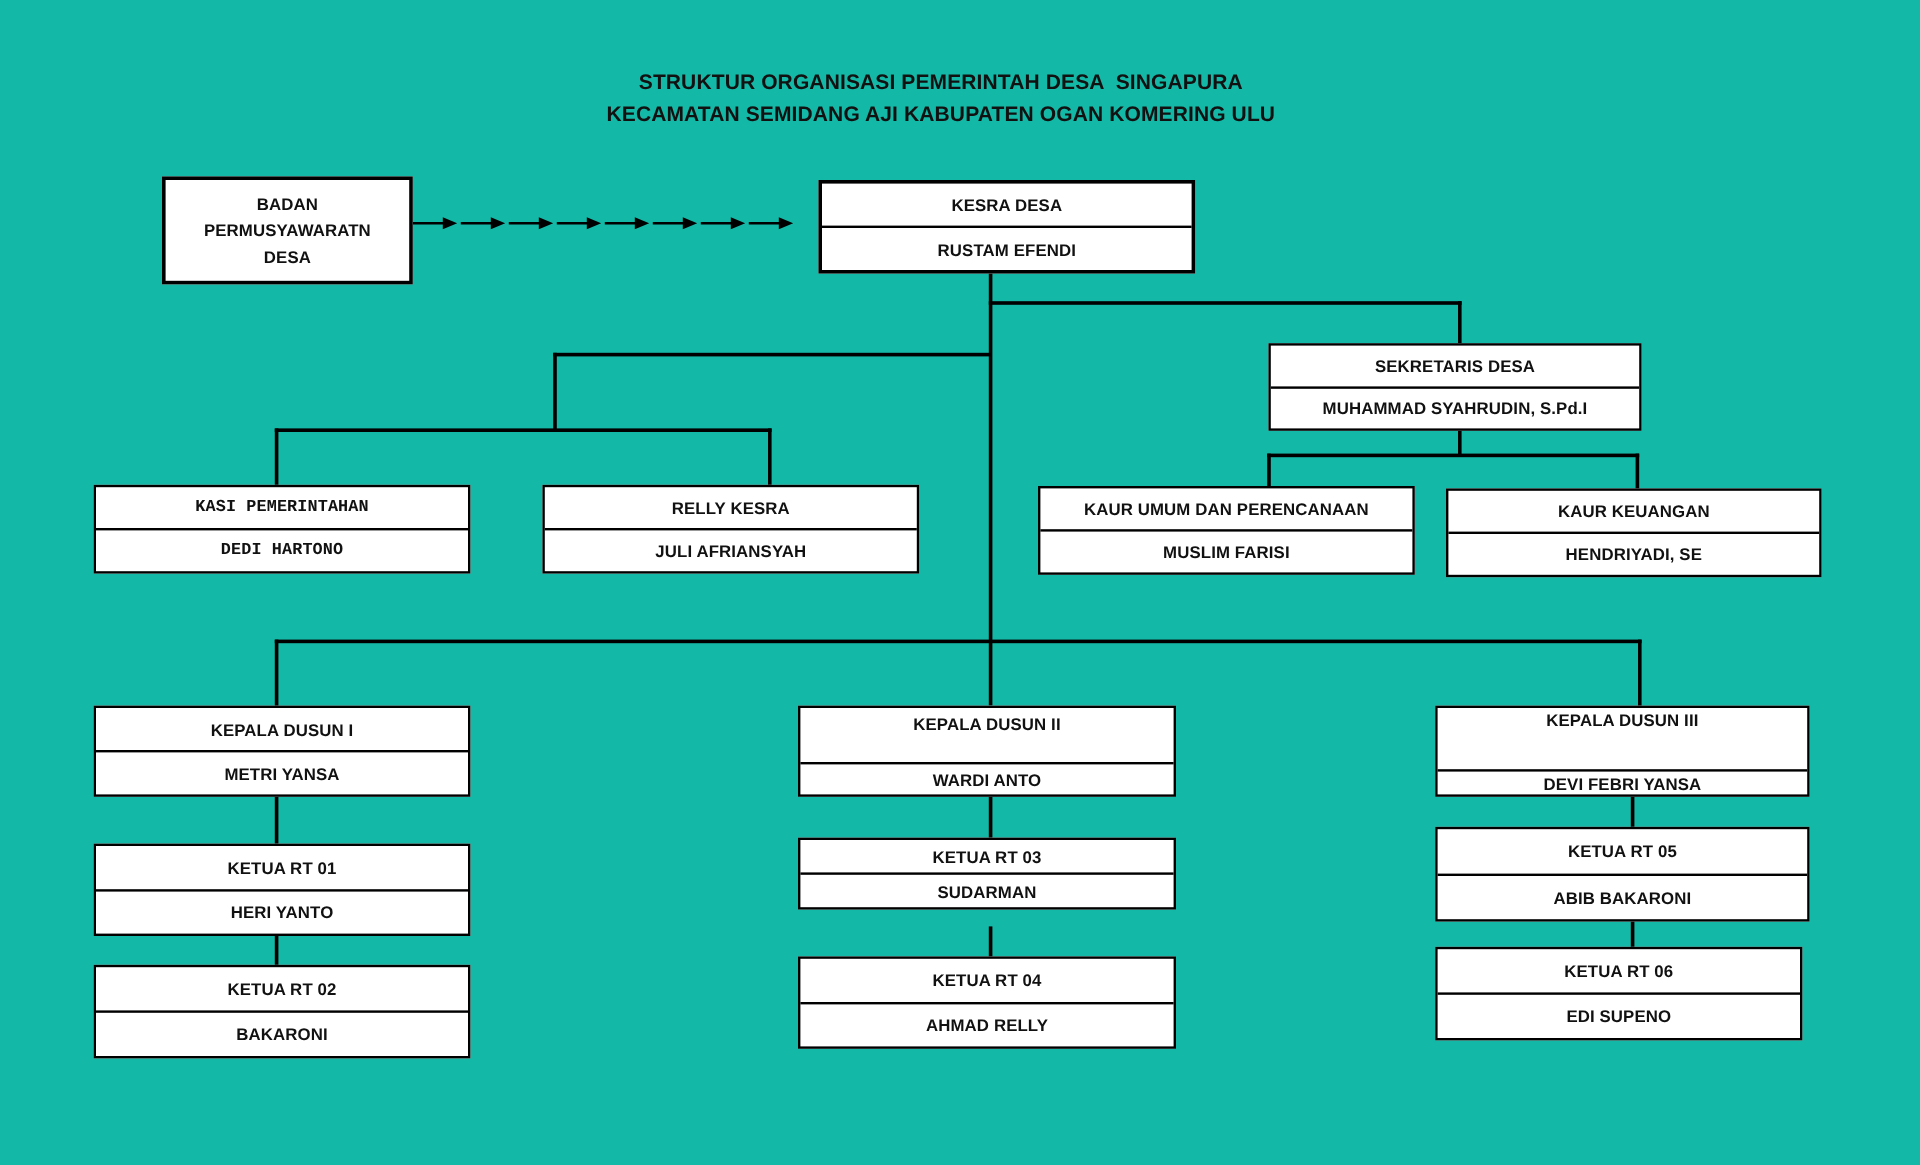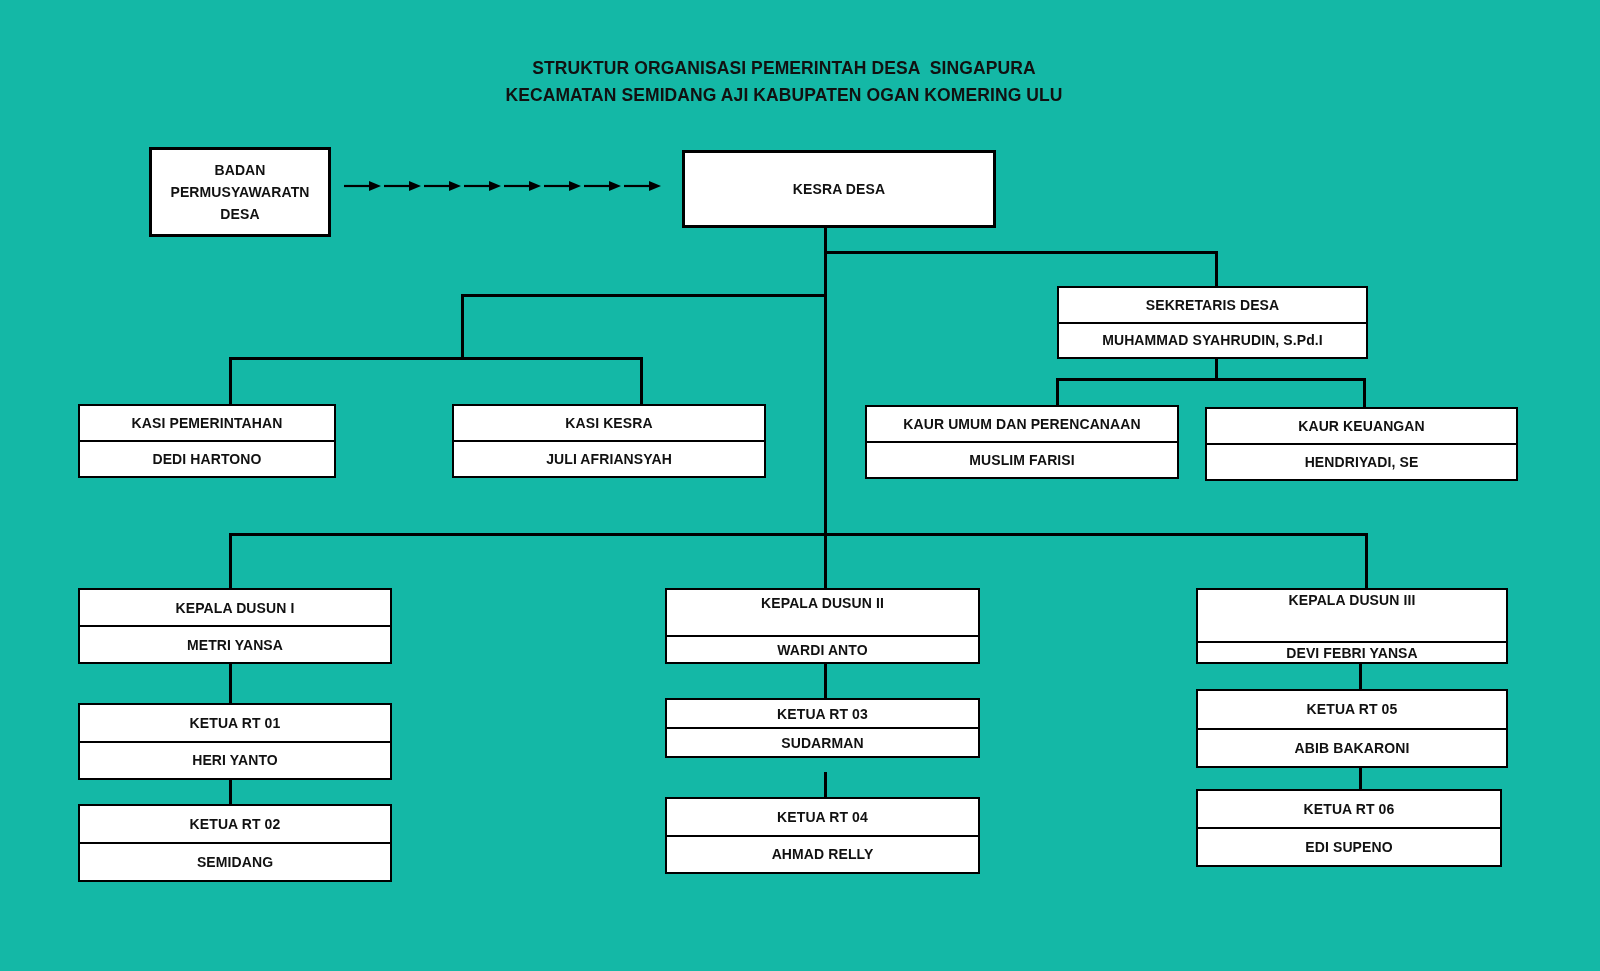--- a/index.html
+++ b/index.html
@@ -72,40 +72,41 @@
         <line x1="160" y1="7" x2="186" y2="7" stroke="#000000" stroke-width="2.2"></line>
         <polygon points="185,2 197,7 185,12" fill="#000000"></polygon>
         <line x1="200" y1="7" x2="226" y2="7" stroke="#000000" stroke-width="2.2"></line>
         <polygon points="225,2 237,7 225,12" fill="#000000"></polygon>
         <line x1="240" y1="7" x2="266" y2="7" stroke="#000000" stroke-width="2.2"></line>
         <polygon points="265,2 277,7 265,12" fill="#000000"></polygon>
         <line x1="280" y1="7" x2="306" y2="7" stroke="#000000" stroke-width="2.2"></line>
         <polygon points="305,2 317,7 305,12" fill="#000000"></polygon>
       </svg></div>
 
-  <div class="node thick" style="left:149px;top:147px;width:182px;height:90px;">
+  <div class="node thick" style="left:135px;top:147px;width:209px;height:90px;">
     <div class="cell single-cell">BADAN PERMUSYAWARATN DESA</div>
   </div>
 
   <div class="node thick" style="left:682px;top:150px;width:314px;height:78px;">
     <div class="cell">KESRA DESA</div>
+    <div class="cell">RUSTAM EFENDI</div>
   </div>
 
   <div class="node" style="left:1057px;top:286px;width:311px;height:73px;">
     <div class="cell">SEKRETARIS DESA</div>
     <div class="cell">MUHAMMAD SYAHRUDIN, S.Pd.I</div>
   </div>
 
-  <div class="node" style="left:78px;top:404px;width:258px;height:74px;">
+  <div class="node" style="left:78px;top:404px;width:314px;height:74px;font-family:Liberation Mono, monospace;">
     <div class="cell">KASI PEMERINTAHAN</div>
     <div class="cell">DEDI HARTONO</div>
   </div>
 
   <div class="node" style="left:452px;top:404px;width:314px;height:74px;">
-    <div class="cell">KASI KESRA</div>
+    <div class="cell">RELLY KESRA</div>
     <div class="cell">JULI AFRIANSYAH</div>
   </div>
 
   <div class="node" style="left:865px;top:405px;width:314px;height:74px;">
     <div class="cell">KAUR UMUM DAN PERENCANAAN</div>
     <div class="cell">MUSLIM FARISI</div>
   </div>
 
   <div class="node" style="left:1205px;top:407px;width:313px;height:74px;">
     <div class="cell">KAUR KEUANGAN</div>
@@ -127,21 +128,21 @@
     <div class="cell">DEVI FEBRI YANSA</div>
   </div>
 
   <div class="node" style="left:78px;top:703px;width:314px;height:77px;">
     <div class="cell">KETUA RT 01</div>
     <div class="cell">HERI YANTO</div>
   </div>
 
   <div class="node" style="left:78px;top:804px;width:314px;height:78px;">
     <div class="cell">KETUA RT 02</div>
-    <div class="cell">SEMIDANG</div>
+    <div class="cell">BAKARONI</div>
   </div>
 
   <div class="node" style="left:665px;top:698px;width:315px;height:60px;">
     <div class="cell">KETUA RT 03</div>
     <div class="cell">SUDARMAN</div>
   </div>
 
   <div class="node" style="left:665px;top:797px;width:315px;height:77px;">
     <div class="cell">KETUA RT 04</div>
     <div class="cell">AHMAD RELLY</div>

